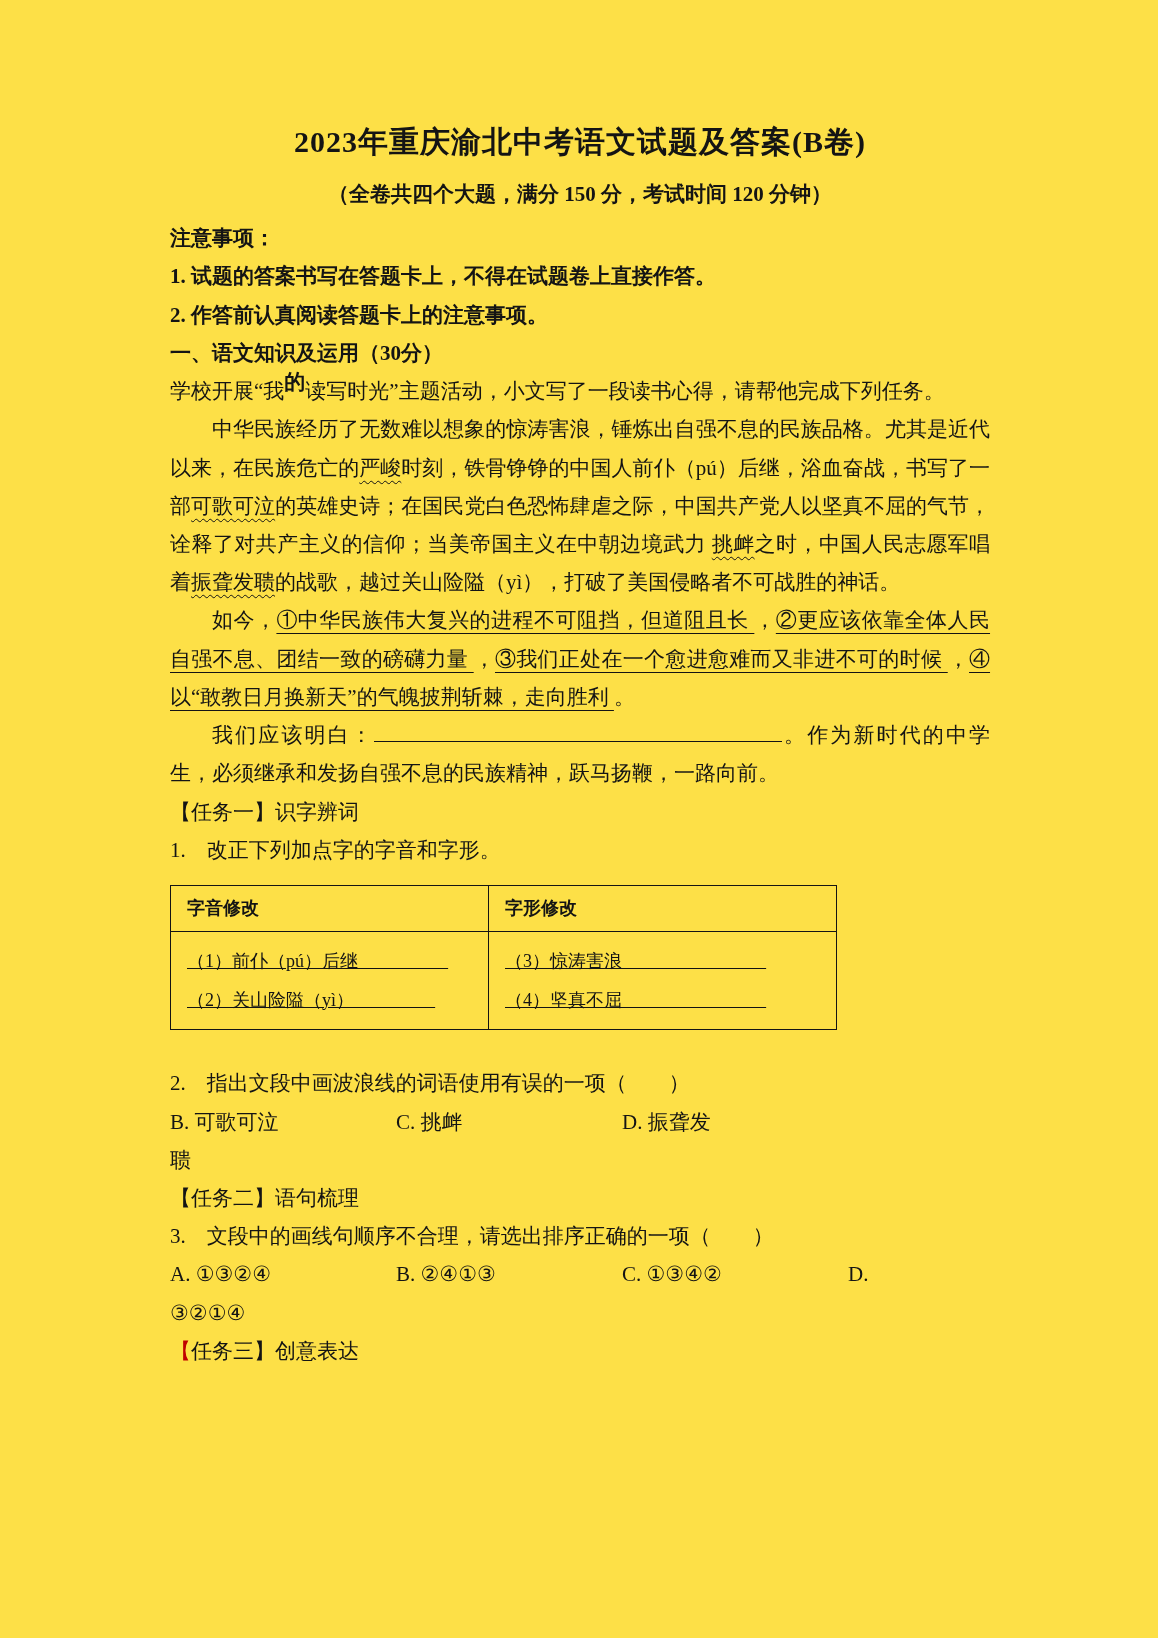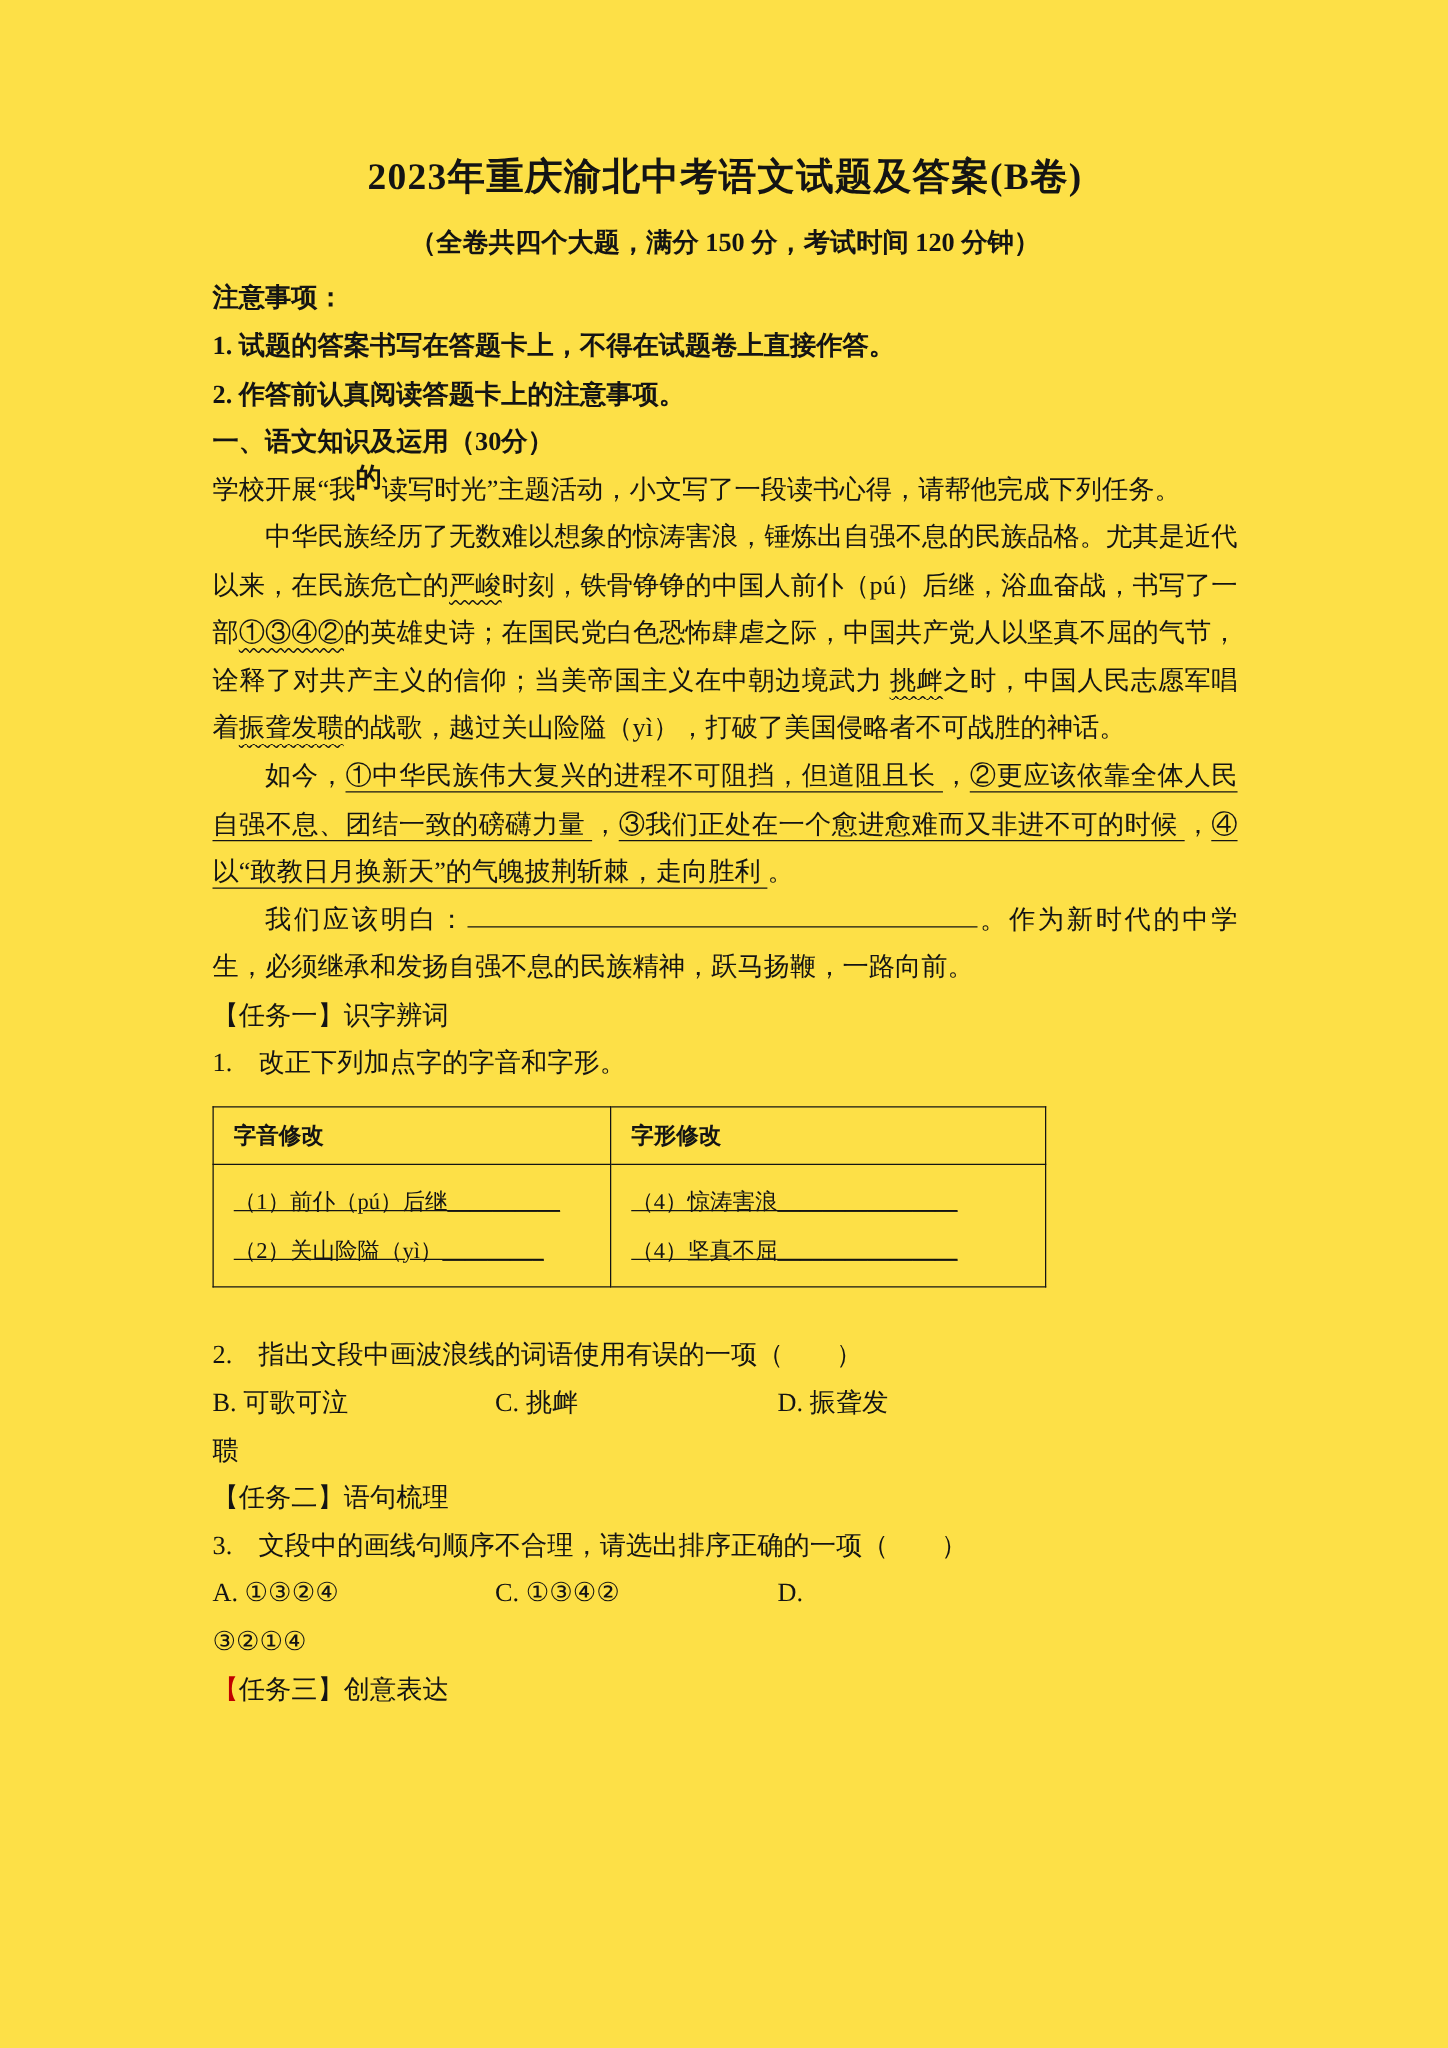--- a/index.html
+++ b/index.html
@@ -96,21 +96,21 @@
   <div class="subtitle">（全卷共四个大题，满分 150 分，考试时间 120 分钟）</div>
 
   <div class="line b">注意事项：</div>
   <div class="line b">1. 试题的答案书写在答题卡上，不得在试题卷上直接作答。</div>
   <div class="line b">2. 作答前认真阅读答题卡上的注意事项。</div>
 
   <div class="line b">一、语文知识及运用（30分）</div>
 
   <p class="para"><span>学校开展“我</span><span class="raised">的</span><span>读写时光”主题活动，小文写了一段读书心得，请帮他完成下列任务。</span></p>
 
-  <p class="para ind"><span>中华民族经历了无数难以想象的惊涛害浪，锤炼出自强不息的民族品格。尤其是近代以来，在民族危亡的</span><span class="wavy">严峻</span><span>时刻，铁骨铮铮的中国人前仆（pú）后继，浴血奋战，书写了一部</span><span class="wavy">①③④②</span><span>的英雄史诗；在国民党白色恐怖肆虐之际，中国共产党人以坚真不屈的气节，诠释了对共产主义的信仰；当美帝国主义在中朝边境武力 </span><span class="wavy">挑衅</span><span>之时，中国人民志愿军唱着</span><span class="wavy">振聋发聩</span><span>的战歌，越过关山险隘（yì），打破了美国侵略者不可战胜的神话。</span></p>
+  <p class="para ind"><span>中华民族经历了无数难以想象的惊涛害浪，锤炼出自强不息的民族品格。尤其是近代以来，在民族危亡的</span><span class="wavy">严峻</span><span>时刻，铁骨铮铮的中国人前仆（pú）后继，浴血奋战，书写了一部</span><span class="wavy">可歌可泣</span><span>的英雄史诗；在国民党白色恐怖肆虐之际，中国共产党人以坚真不屈的气节，诠释了对共产主义的信仰；当美帝国主义在中朝边境武力 </span><span class="wavy">挑衅</span><span>之时，中国人民志愿军唱着</span><span class="wavy">振聋发聩</span><span>的战歌，越过关山险隘（yì），打破了美国侵略者不可战胜的神话。</span></p>
 
   <p class="para ind"><span>如今，</span><span class="uline">①中华民族伟大复兴的进程不可阻挡，但道阻且长 </span><span>，</span><span class="uline">②更应该依靠全体人民自强不息、团结一致的磅礴力量 </span><span>，</span><span class="uline">③我们正处在一个愈进愈难而又非进不可的时候 </span><span>，</span><span class="uline">④以“敢教日月换新天”的气魄披荆斩棘，走向胜利 </span><span>。</span></p>
 
   <p class="para ind"><span>我们应该明白：</span><span class="blank"></span><span>。作为新时代的中学生，必须继承和发扬自强不息的民族精神，跃马扬鞭，一路向前。</span></p>
 
   <div class="line">【任务一】识字辨词</div>
 
   <div class="line">1.　改正下列加点字的字音和字形。</div>
 
   <table class="tbl">
@@ -122,21 +122,21 @@
         <tr>
       <th>字音修改</th>
       <th>字形修改</th>
     </tr>
     <tr>
       <td>
         <div>（1）前仆（pú）后继__________</div>
         <div>（2）关山险隘（yì）_________</div>
       </td>
       <td>
-        <div>（4）惊涛害浪________________</div>
+        <div>（3）惊涛害浪________________</div>
         <div>（4）坚真不屈________________</div>
       </td>
     </tr>
   </tbody>
     </table>
 
   <div class="line">2.　指出文段中画波浪线的词语使用有误的一项（　　）</div>
 
   <div class="opts">
     <span>B. 可歌可泣</span>
@@ -144,20 +144,21 @@
     <span>D. 振聋发</span>
   </div>
   <div class="line">聩</div>
 
   <div class="line">【任务二】语句梳理</div>
 
   <div class="line">3.　文段中的画线句顺序不合理，请选出排序正确的一项（　　）</div>
 
   <div class="opts">
     <span>A. ①③②④</span>
+    <span>B. ②④①③</span>
     <span>C. ①③④②</span>
     <span>D.</span>
   </div>
   <div class="line">③②①④</div>
 
   <div class="line"><span class="red">【</span><span>任务三】创意表达</span></div>
 
 </div>
 
 </body></html>

